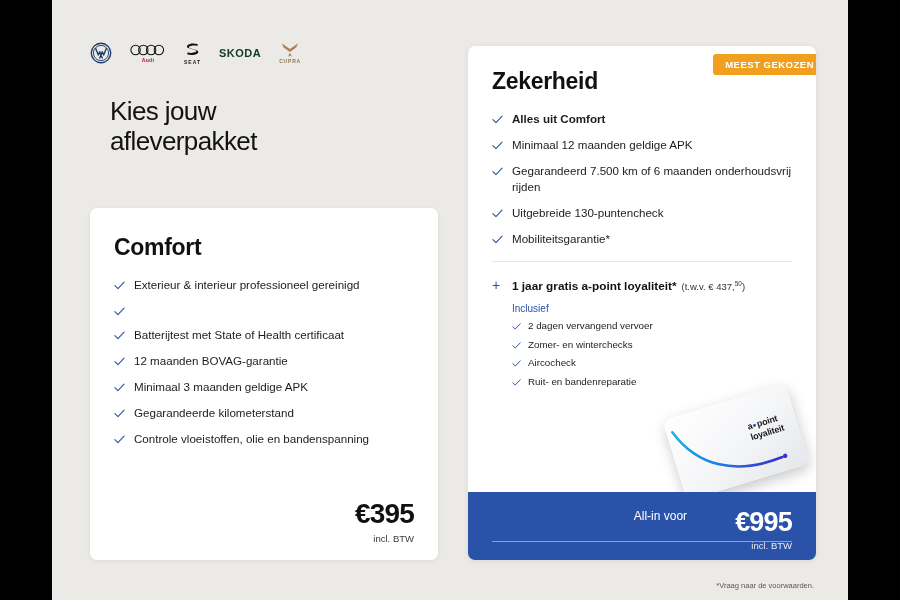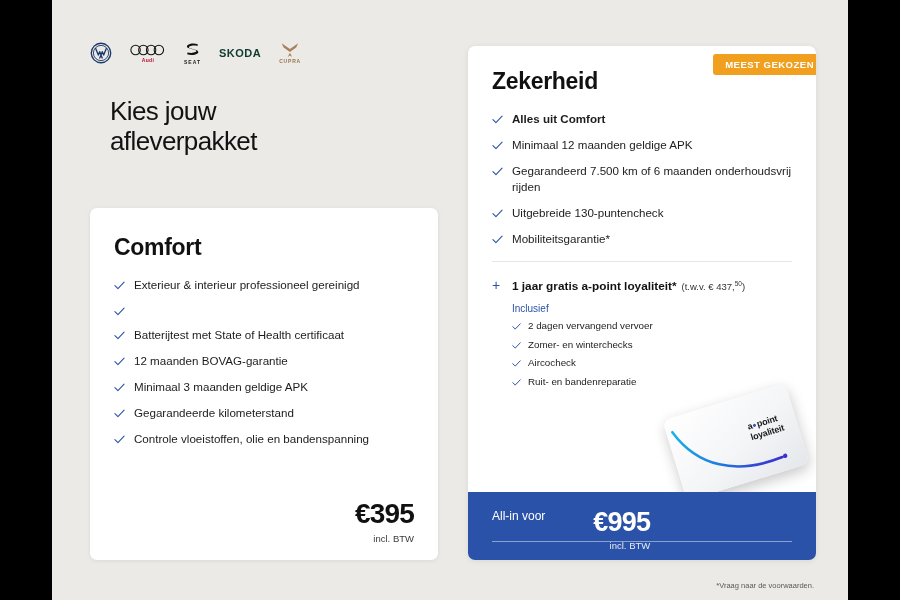--- a/index.html
+++ b/index.html
@@ -190,21 +190,21 @@
   .zek-footer {
     position: absolute;
     left: 0; bottom: 0;
     width: 100%; height: 68px;
     background: #2a52a8;
     padding: 0 24px;
     z-index: 8;
   }
   .footer-inner {
     position: relative; height: 100%;
-    display: flex; align-items: flex-start; justify-content: flex-start;
+    display: flex; align-items: flex-start; justify-content: flex-end;
     padding-top: 17px;
   }
   .allin-label { font-size: 12px; color: #fff; }
   .footer-price { text-align: right; margin-left: 48px; }
   .footer-amount {
     font-size: 27px; font-weight: 700; color: #fff;
     letter-spacing: -0.8px; line-height: 1;
   }
   .footer-note { font-size: 9.5px; color: #e7ecf7; margin-top: 4px; }
   .footer-rule {

